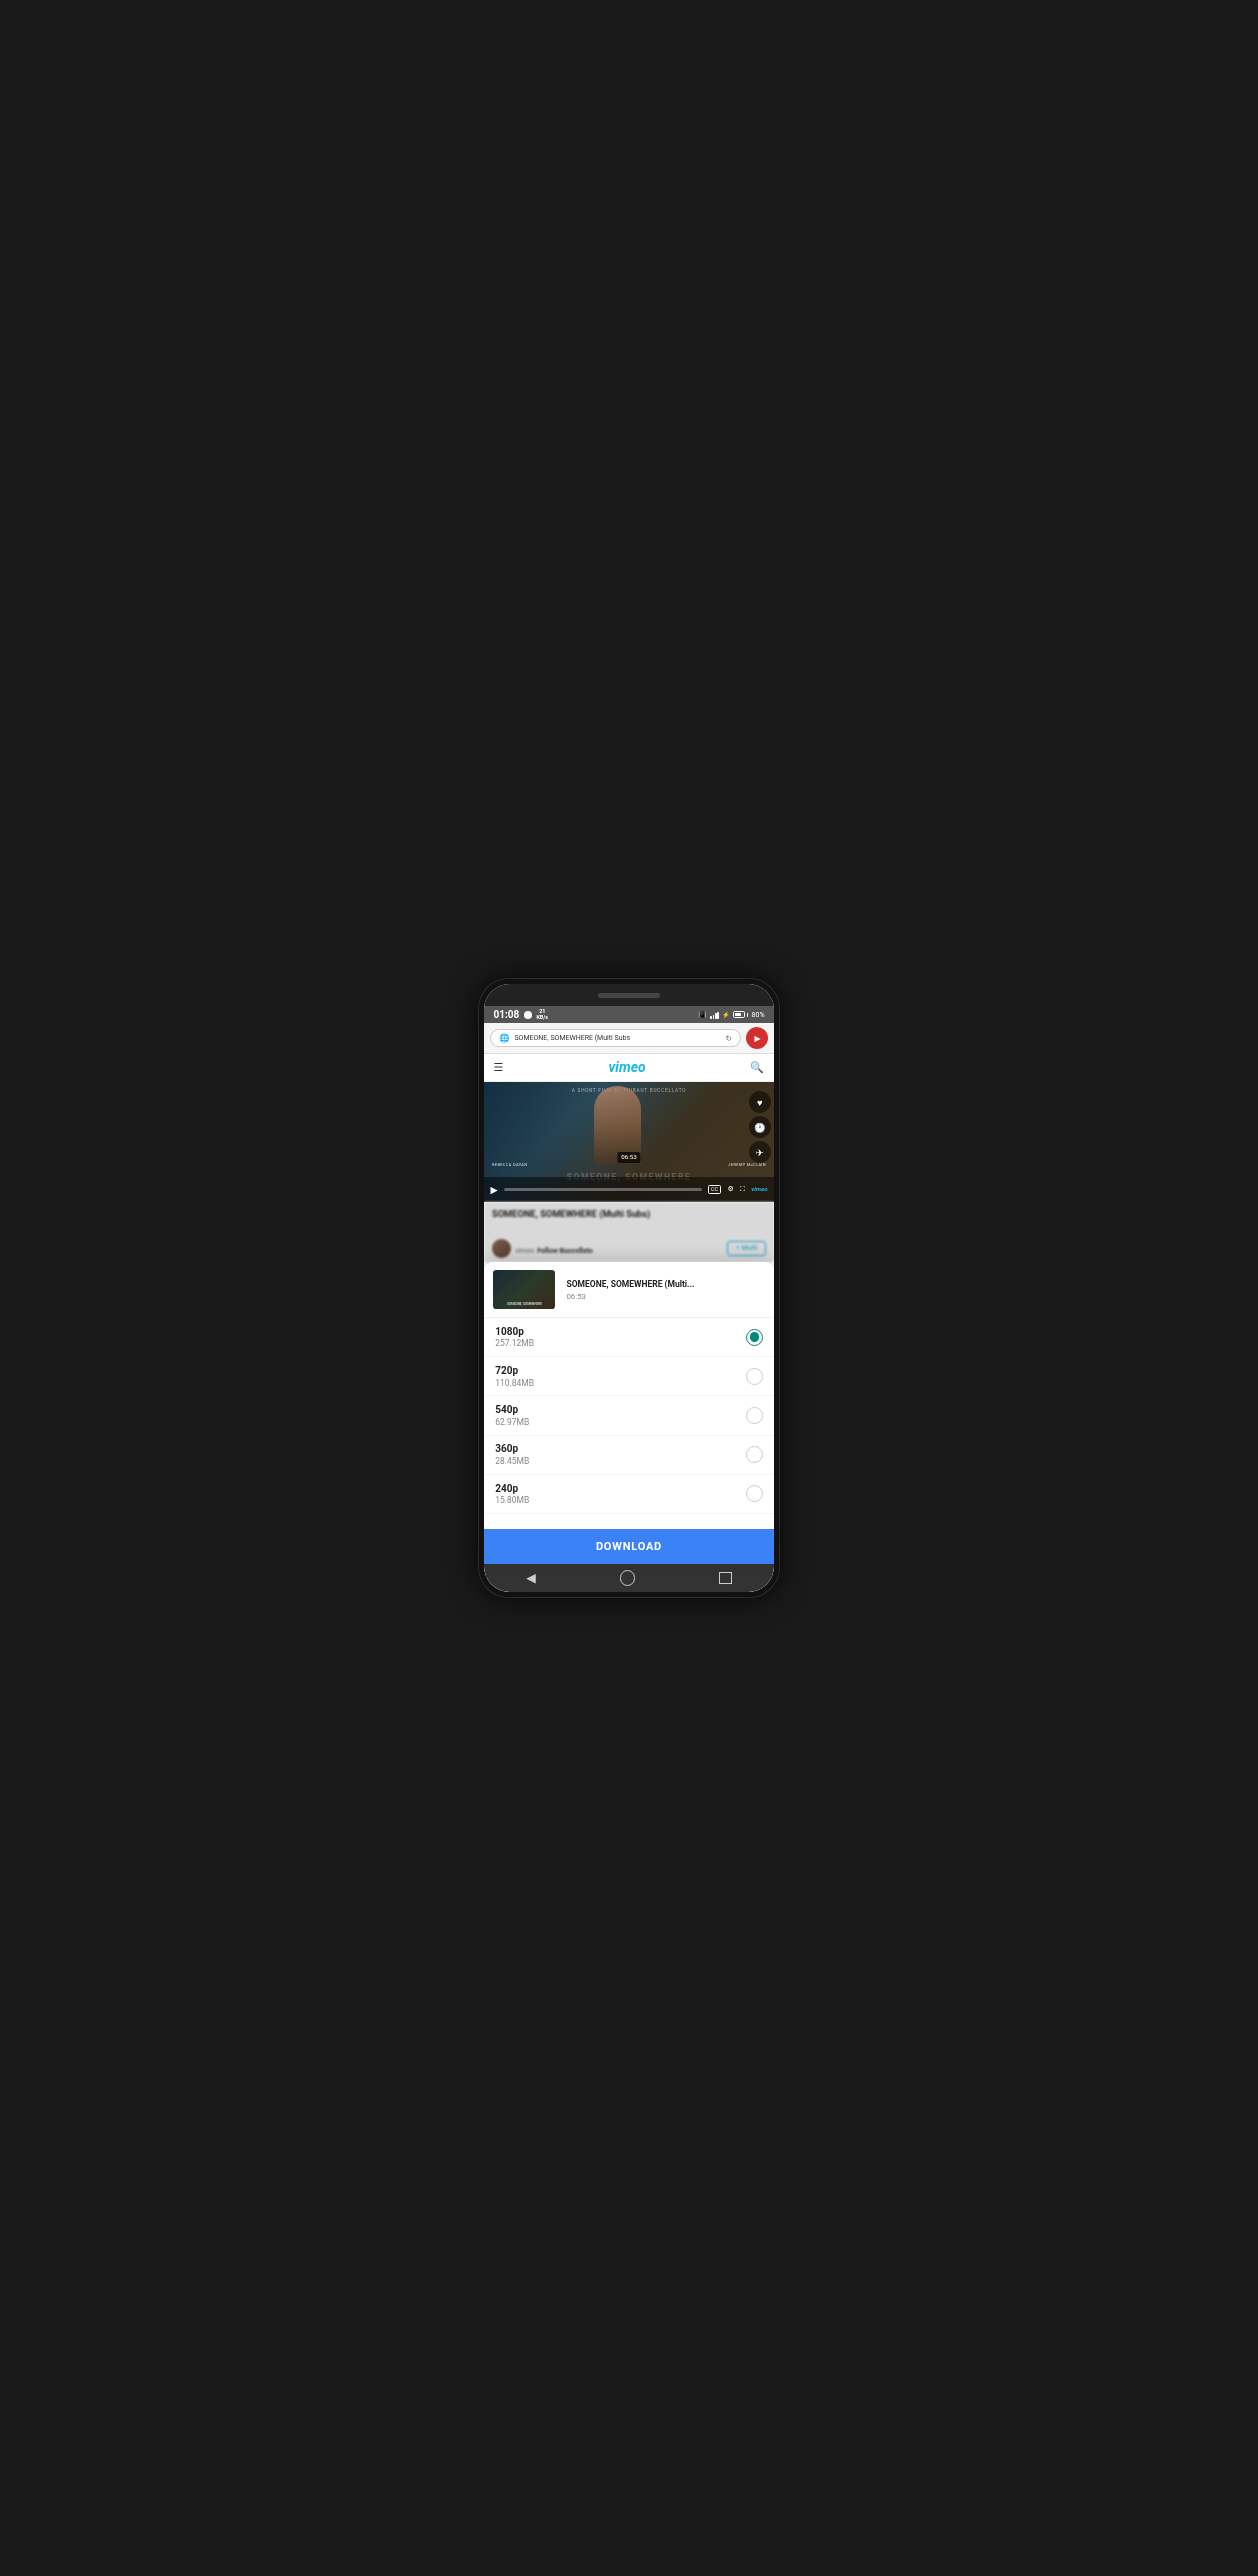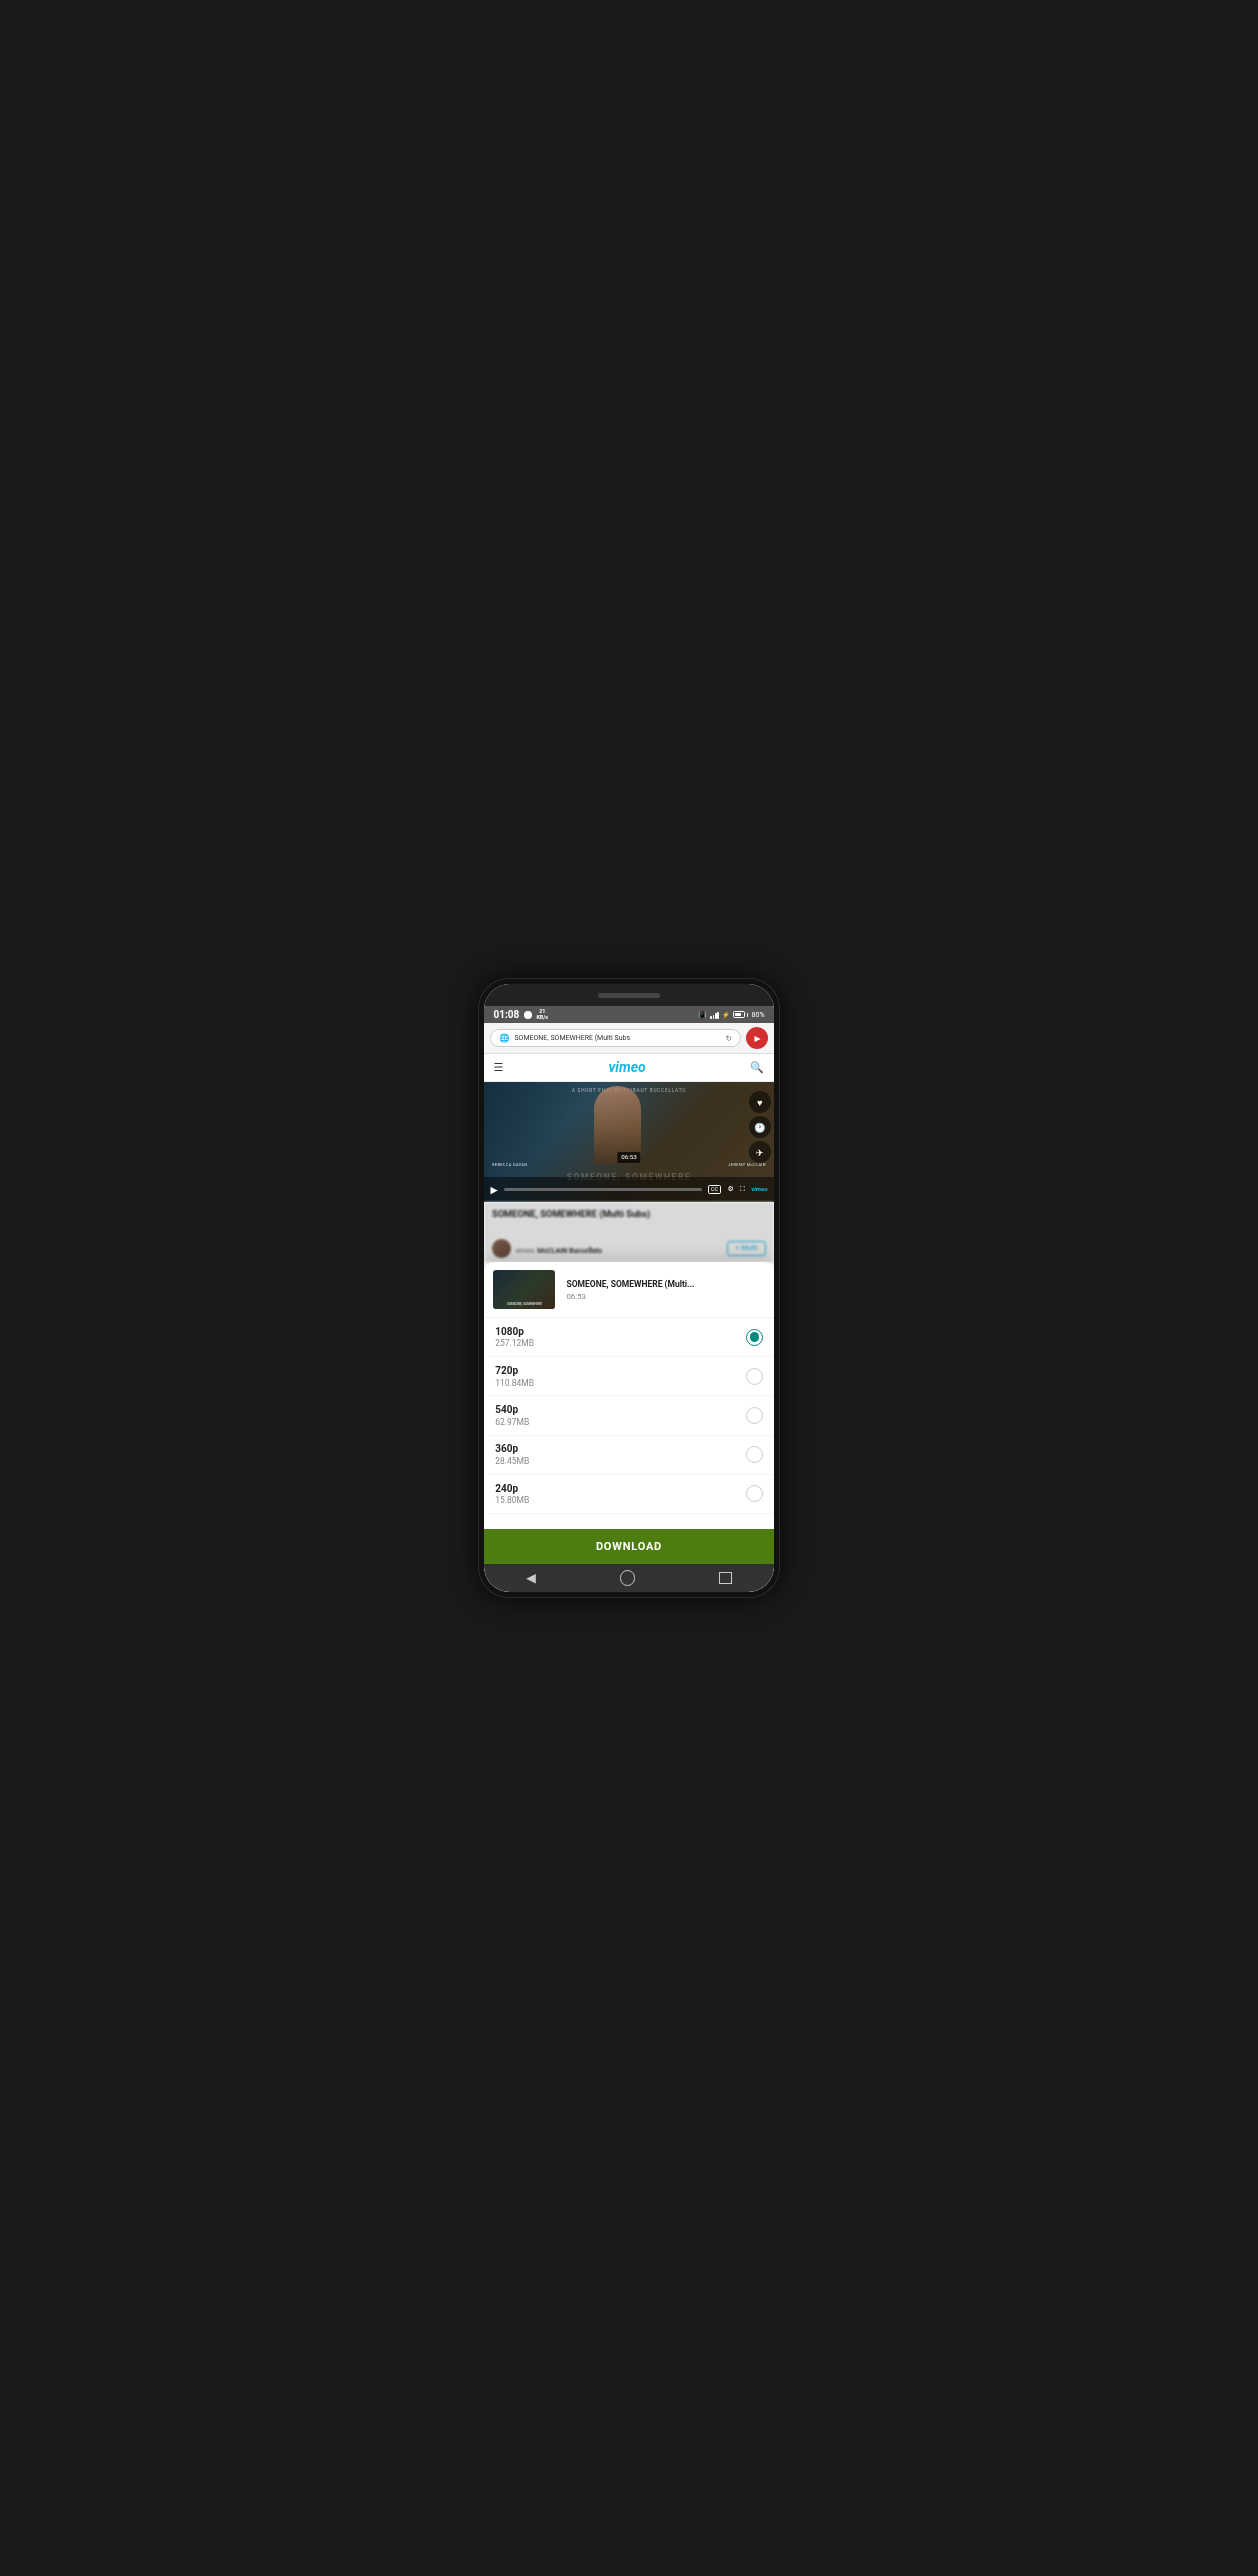--- a/index.html
+++ b/index.html
@@ -337,21 +337,21 @@
       border-color: #00897b;
     }
     .radio-inner {
       width: 9.3px;
       height: 9.3px;
       border-radius: 50%;
       background: #00897b;
     }
     
     .download-btn {
-      background: #4d7c0f;
+      background: #3b82f6;
       color: #fff;
       text-align: center;
       padding: 11px;
       font-size: 11px;
       font-weight: bold;
       letter-spacing: 0.8px;
       cursor: pointer;
       flex-shrink: 0;
     }
     
@@ -510,21 +510,21 @@
       </div>
     </div>
 
     <div class="video-info">
       <div class="video-info-title">SOMEONE, SOMEWHERE (Multi Subs)</div>
       <div class="video-author-row">
         <div class="author-left">
           <div class="author-avatar"></div>
           <div>
             <span class="author-text">vimeo</span>
-            <span class="author-text author-name">McCLAIN Buccellato</span>
+            <span class="author-text author-name">Follow Buccellato</span>
           </div>
         </div>
         <div class="follow-btn">
           <span>+ Multi</span>
         </div>
       </div>
     </div>
 
     <div class="bottom-sheet">
 

